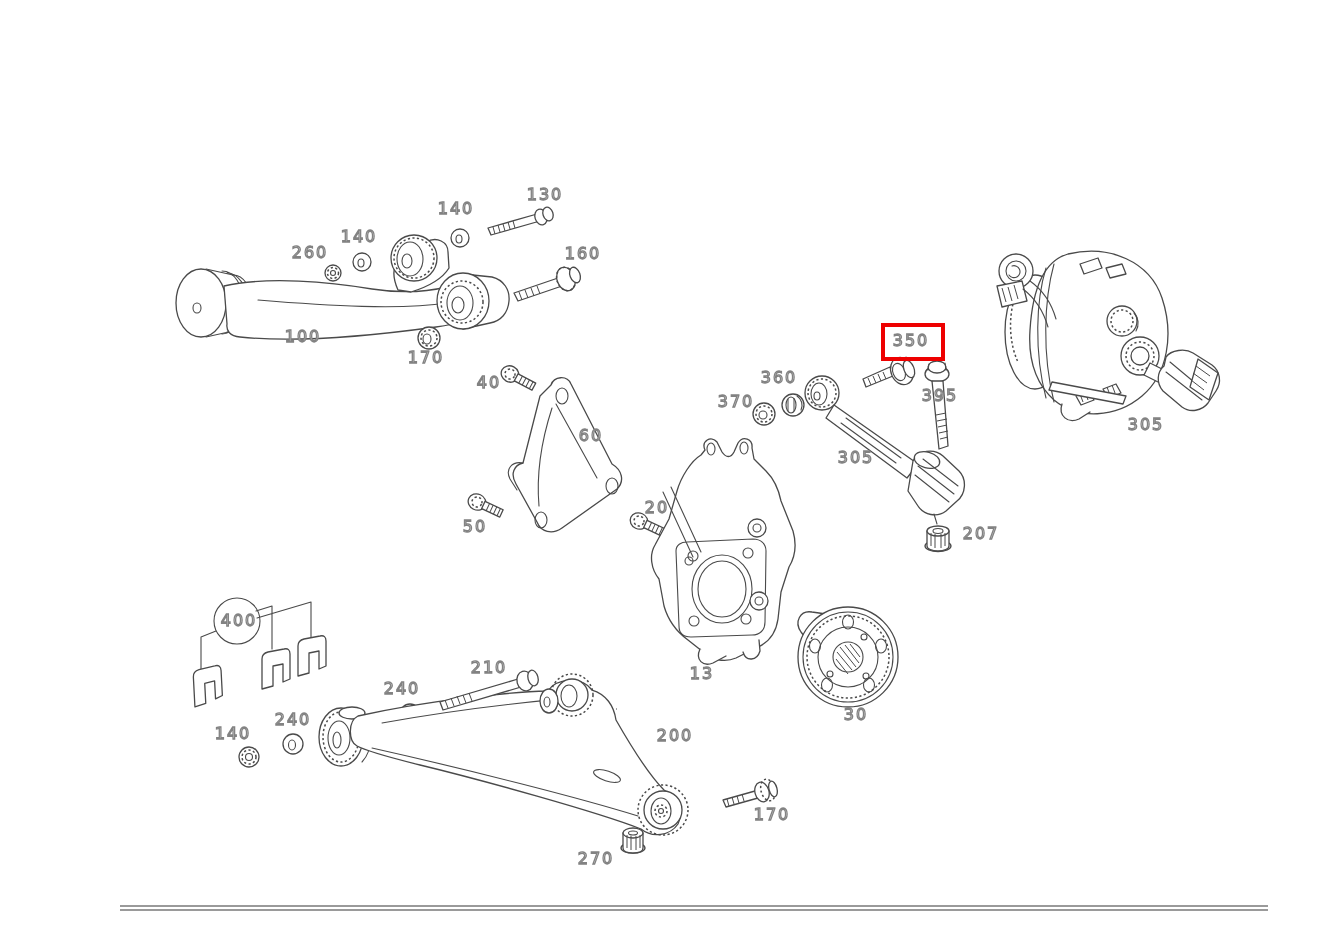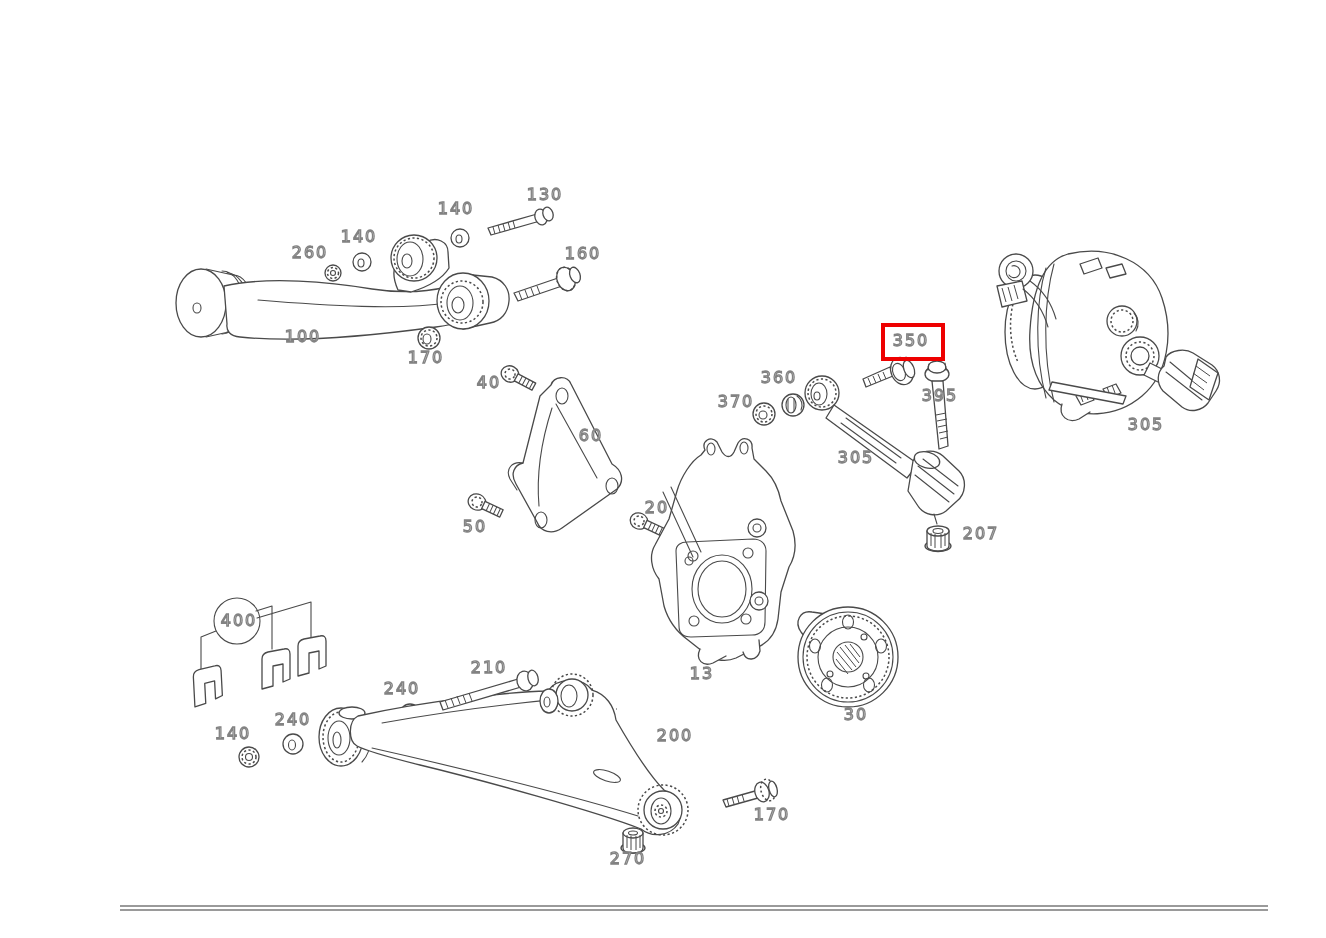--- a/index.html
+++ b/index.html
@@ -292,18 +292,18 @@
   <div class="lbl" style="left:981px;top:533px">207</div>
   <div class="lbl" style="left:702px;top:673px">13</div>
   <div class="lbl" style="left:856px;top:714px">30</div>
   <div class="lbl" style="left:239px;top:620px">400</div>
   <div class="lbl" style="left:293px;top:719px">240</div>
   <div class="lbl" style="left:402px;top:688px">240</div>
   <div class="lbl" style="left:489px;top:667px">210</div>
   <div class="lbl" style="left:233px;top:733px">140</div>
   <div class="lbl" style="left:675px;top:735px">200</div>
   <div class="lbl" style="left:772px;top:814px">170</div>
-  <div class="lbl" style="left:628px;top:858px">270</div>
+  <div class="lbl" style="left:596px;top:858px">270</div>
 
   <div class="rule" style="top:905px"></div>
   <div class="rule" style="top:908.5px"></div>
 
 </div>
 
 </body></html>

